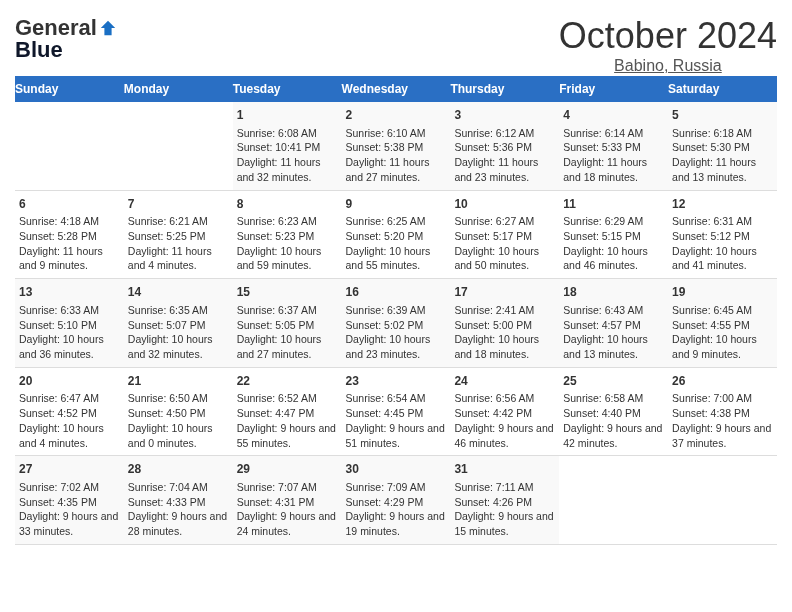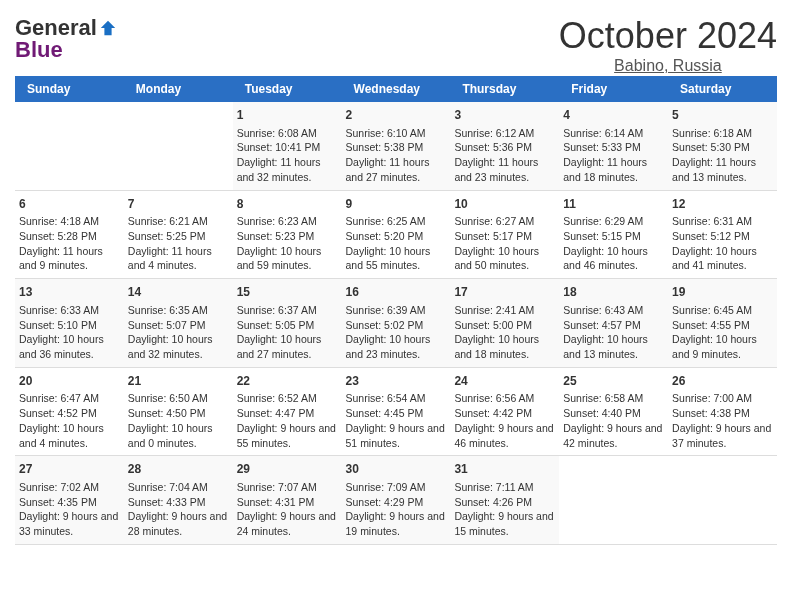--- a/index.html
+++ b/index.html
@@ -48,21 +48,21 @@
       text-decoration: underline;
     }
     table {
       width: 100%;
       border-collapse: collapse;
       font-size: 11px;
     }
     thead tr th {
       background: #2a6fc4;
       color: #fff;
-      padding: 6px 12px;
+      padding: 6px 0;
       text-align: left;
       font-size: 12px;
       font-weight: bold;
     }
     tbody tr {
       border-bottom: 1px solid #ddd;
     }
     tbody tr:nth-child(odd) {
       background: #f9f9f9;
     }
@@ -89,21 +89,21 @@
 <body>
 
 <div class="header">
   <div class="logo">
     <div class="logo-text">
       <span class="logo-general">General</span>
       <svg class="logo-icon" viewBox="0 0 20 20">
         <polygon points="10,2 18,10 14,10 14,18 6,18 6,10 2,10" fill="#1a6fc4"></polygon>
       </svg>
     </div>
-    <div style="font-size:22px; font-weight:bold; color:#701a75; margin-top:-4px;">Blue</div>
+    <div style="font-size:22px; font-weight:bold; color:#0f172a; margin-top:-4px;">Blue</div>
   </div>
   <div class="title-block">
     <div class="title-month">October 2024</div>
     <div class="title-location">Babino, Russia</div>
   </div>
 </div>
 
 <table>
   <thead>
     <tr>

